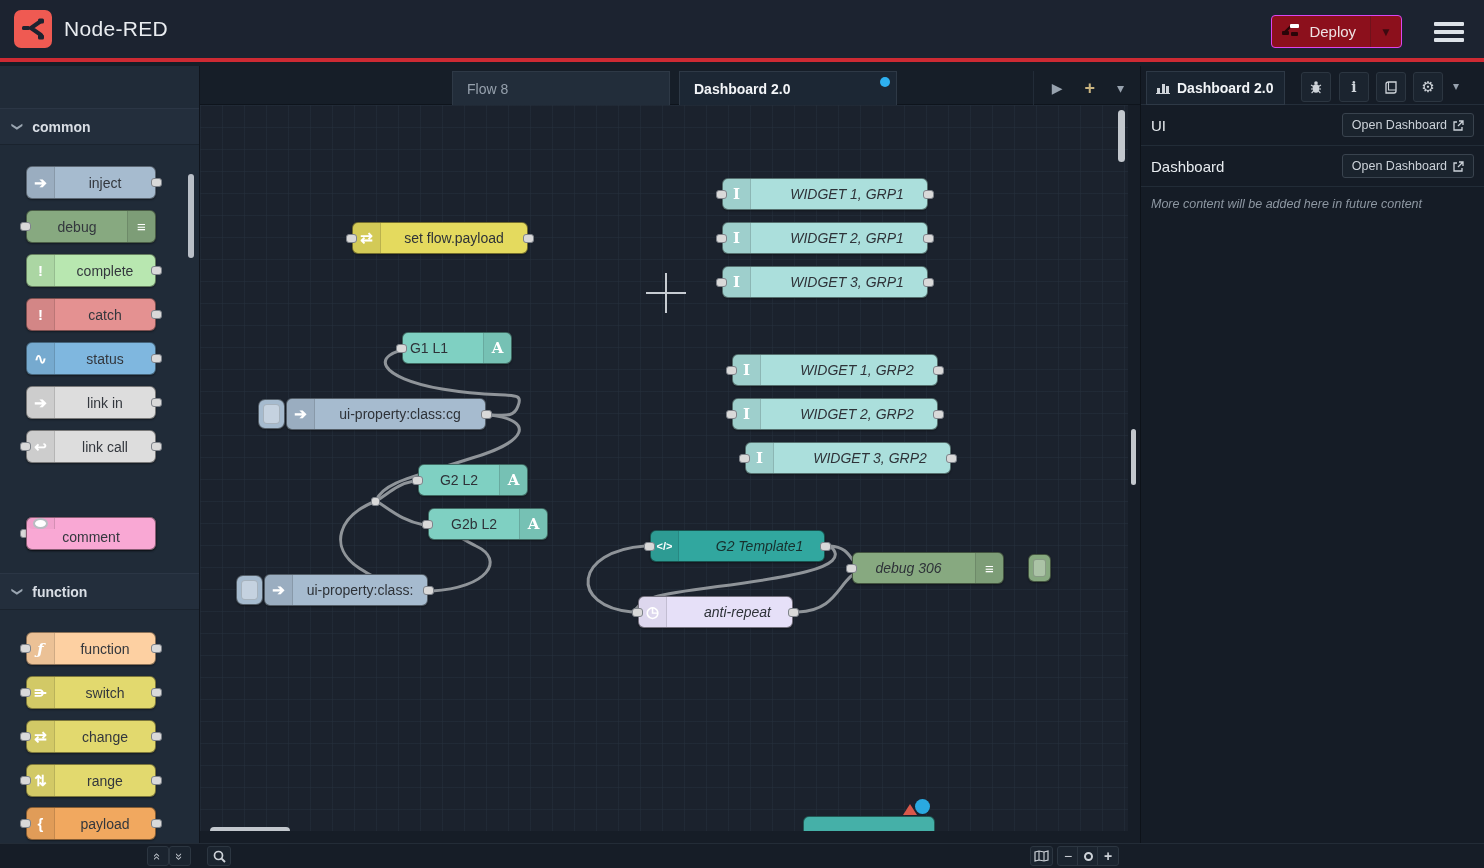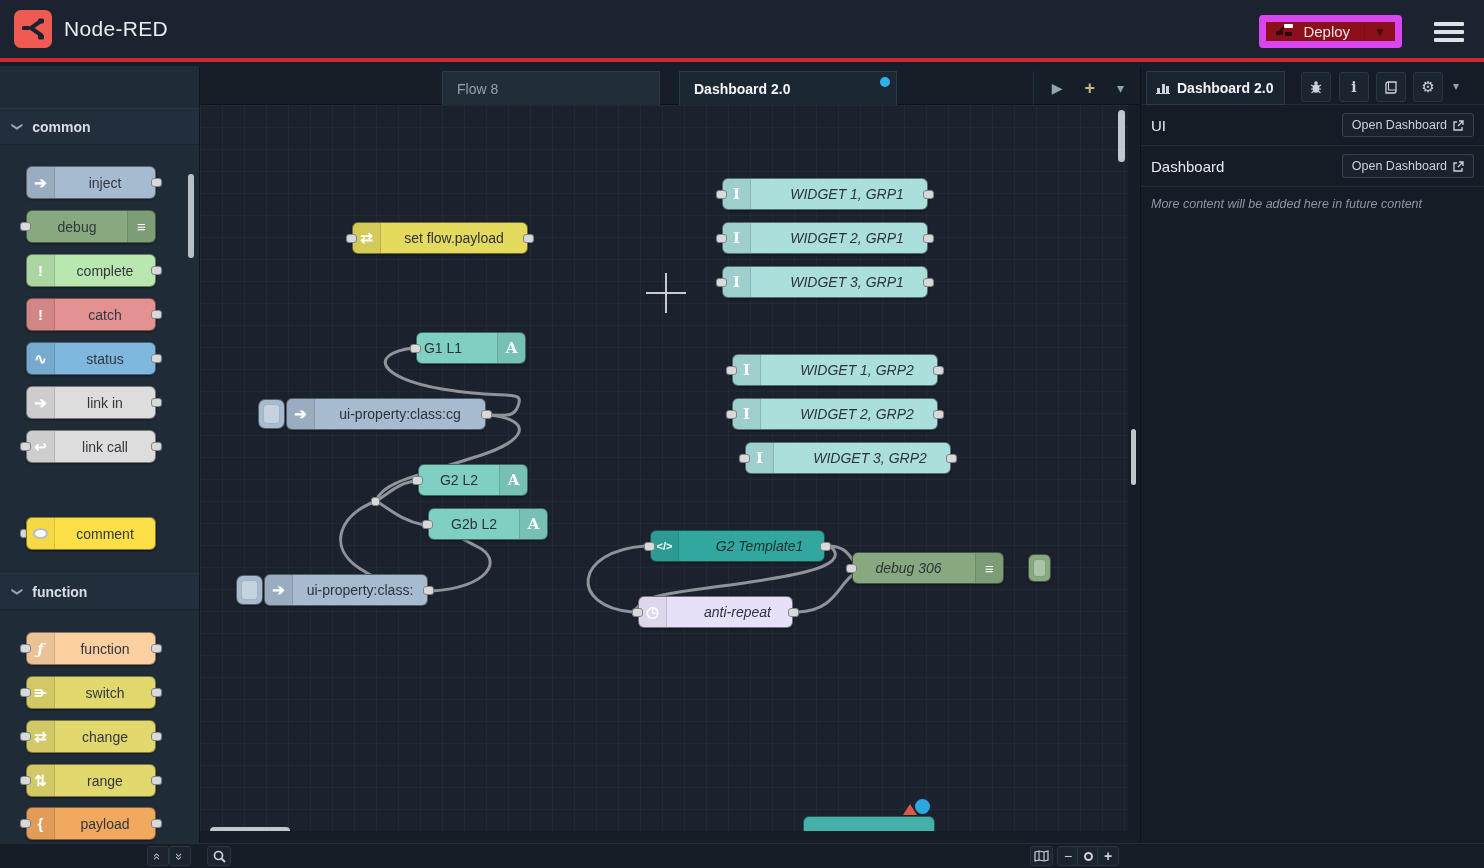--- a/index.html
+++ b/index.html
@@ -8,21 +8,21 @@
   .abs { position:absolute; }
   #stage { position:relative; width:1484px; height:868px; }
 
   
   #header { left:0; top:0; width:1484px; height:62px; background:#1c2330;
     border-bottom:4px solid #ce2a33; display:flex; align-items:center; }
   #logo { width:38px; height:38px; margin-left:14px; border-radius:7px;
     background:#ef5a52; display:flex; align-items:center; justify-content:center; }
   #app-title { color:#e9ecf0; font-size:21px; margin-left:12px; letter-spacing:.3px; }
   #deploy-btn { position:absolute; right:82px; top:15px; height:33px; background:#8c101c;
-    border:7px solid #d946ef; border-radius:4px; display:flex; align-items:center;
+    border:1px solid #d946ef; border-radius:4px; display:flex; align-items:center;
     color:#efe3e4; font-size:15px; cursor:pointer; }
   #deploy-btn .dmain { display:flex; align-items:center; padding:0 14px 0 10px; gap:9px; }
   #deploy-btn .dcaret { border-left:1px solid #70121b; padding:0 9px; color:#3c0a10; font-size:12px;
     height:100%; display:flex; align-items:center; }
   #hamburger { position:absolute; right:20px; top:18px; width:30px; cursor:pointer; }
   #hamburger div { height:4px; background:#dde2e8; border-radius:1px; margin:4px 0; }
 
   
   #palette { left:0; top:66px; width:200px; height:777px; background:#202b38;
     border-right:1px solid #10151d; overflow:hidden; }
@@ -209,21 +209,21 @@
       <span class="nicon">↩</span>
       <span class="nlabel">link call</span>
       <span class="pport l"></span>
       <span class="pport r"></span>
     </div>
     <div class="pnode" style="top:407px;background:#dddddd;margin-top:44px;">
       <span class="nlabel">link out</span>
       <span class="nicon r">➔</span>
       <span class="pport l"></span>
     </div>
-    <div class="pnode" style="top:451px;background:#fde047;">
+    <div class="pnode" style="top:451px;background:#f9a8d4;flex-direction:column;">
       <span class="nicon" style="background:rgba(0,0,0,.03);">
           <i class="bubble"></i>
         </span>
       <span class="nlabel">comment</span>
     </div>
 
     <div class="cat-header" style="position:absolute;left:0;top:507px;width:199px;">
       <span class="chev">❯</span>
       <span>function</span>
     </div>
@@ -258,21 +258,21 @@
       <span class="nicon">{</span>
       <span class="nlabel">payload</span>
       <span class="pport l"></span>
       <span class="pport r"></span>
     </div>
 
     <div id="palette-scroll" class="abs" style="position:absolute;"></div>
   </div>
 
   <div id="tabbar" class="abs">
-    <div class="tab" style="left:242px;">
+    <div class="tab" style="left:252px;">
       <span>Flow 8</span>
     </div>
     <div class="tab active" style="left:479px;">
       <span>Dashboard 2.0</span>
       <span class="mod-dot"></span>
     </div>
     <div id="tab-controls">
       <span>▶</span>
       <span class="plus">+</span>
       <span>▾</span>
@@ -318,21 +318,21 @@
       <span class="port l"></span>
       <span class="port r"></span>
     </div>
     <div class="cnode" style="left:522px;top:161px;width:206px;background:#abdfdc;">
       <span class="nicon serif">I</span>
       <span class="nlabel it">WIDGET 3, GRP1</span>
       <span class="port l"></span>
       <span class="port r"></span>
     </div>
 
-    <div class="cnode" style="left:216px;top:227px;width:110px;background:#7fd0c2;gap:28px;">
+    <div class="cnode" style="left:202px;top:227px;width:110px;background:#7fd0c2;gap:28px;">
       <span class="nlabel">G1 L1</span>
       <span class="nicon r serif">A</span>
       <span class="port l"></span>
     </div>
     <div class="cnode" style="left:218px;top:359px;width:110px;background:#7fd0c2;">
       <span class="nlabel">G2 L2</span>
       <span class="nicon r serif">A</span>
       <span class="port l"></span>
     </div>
     <div class="cnode" style="left:228px;top:403px;width:120px;background:#7fd0c2;">

